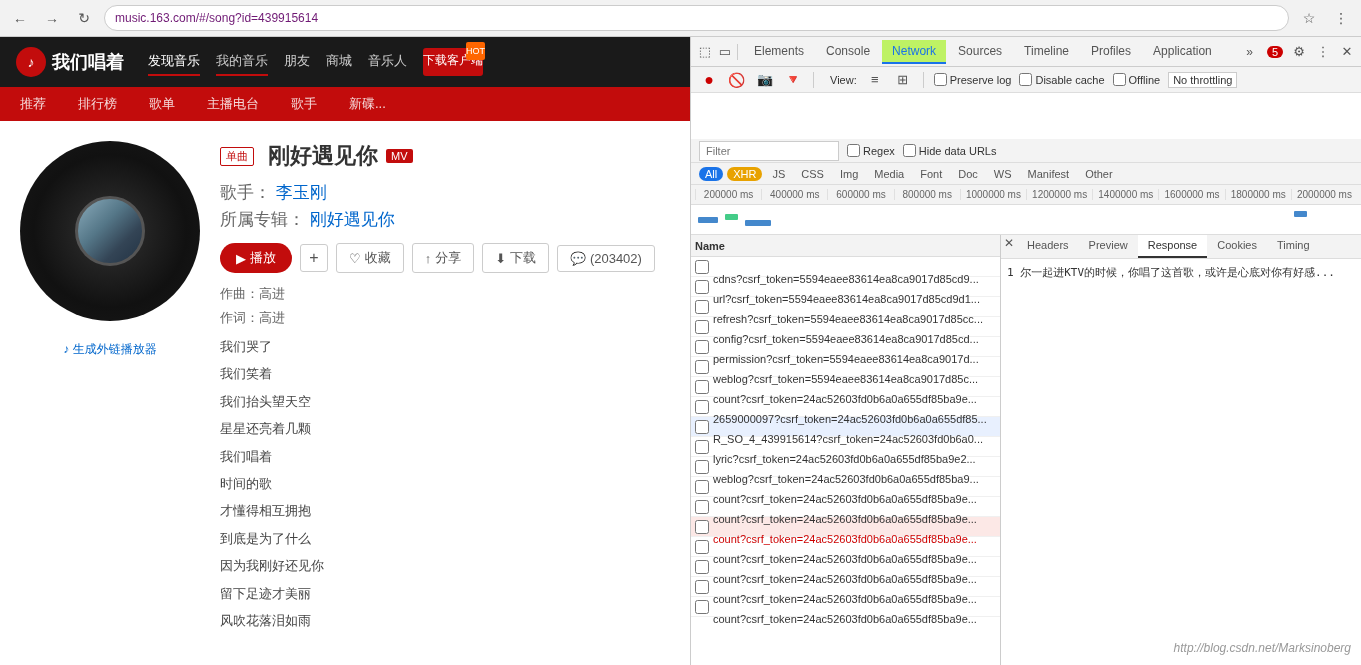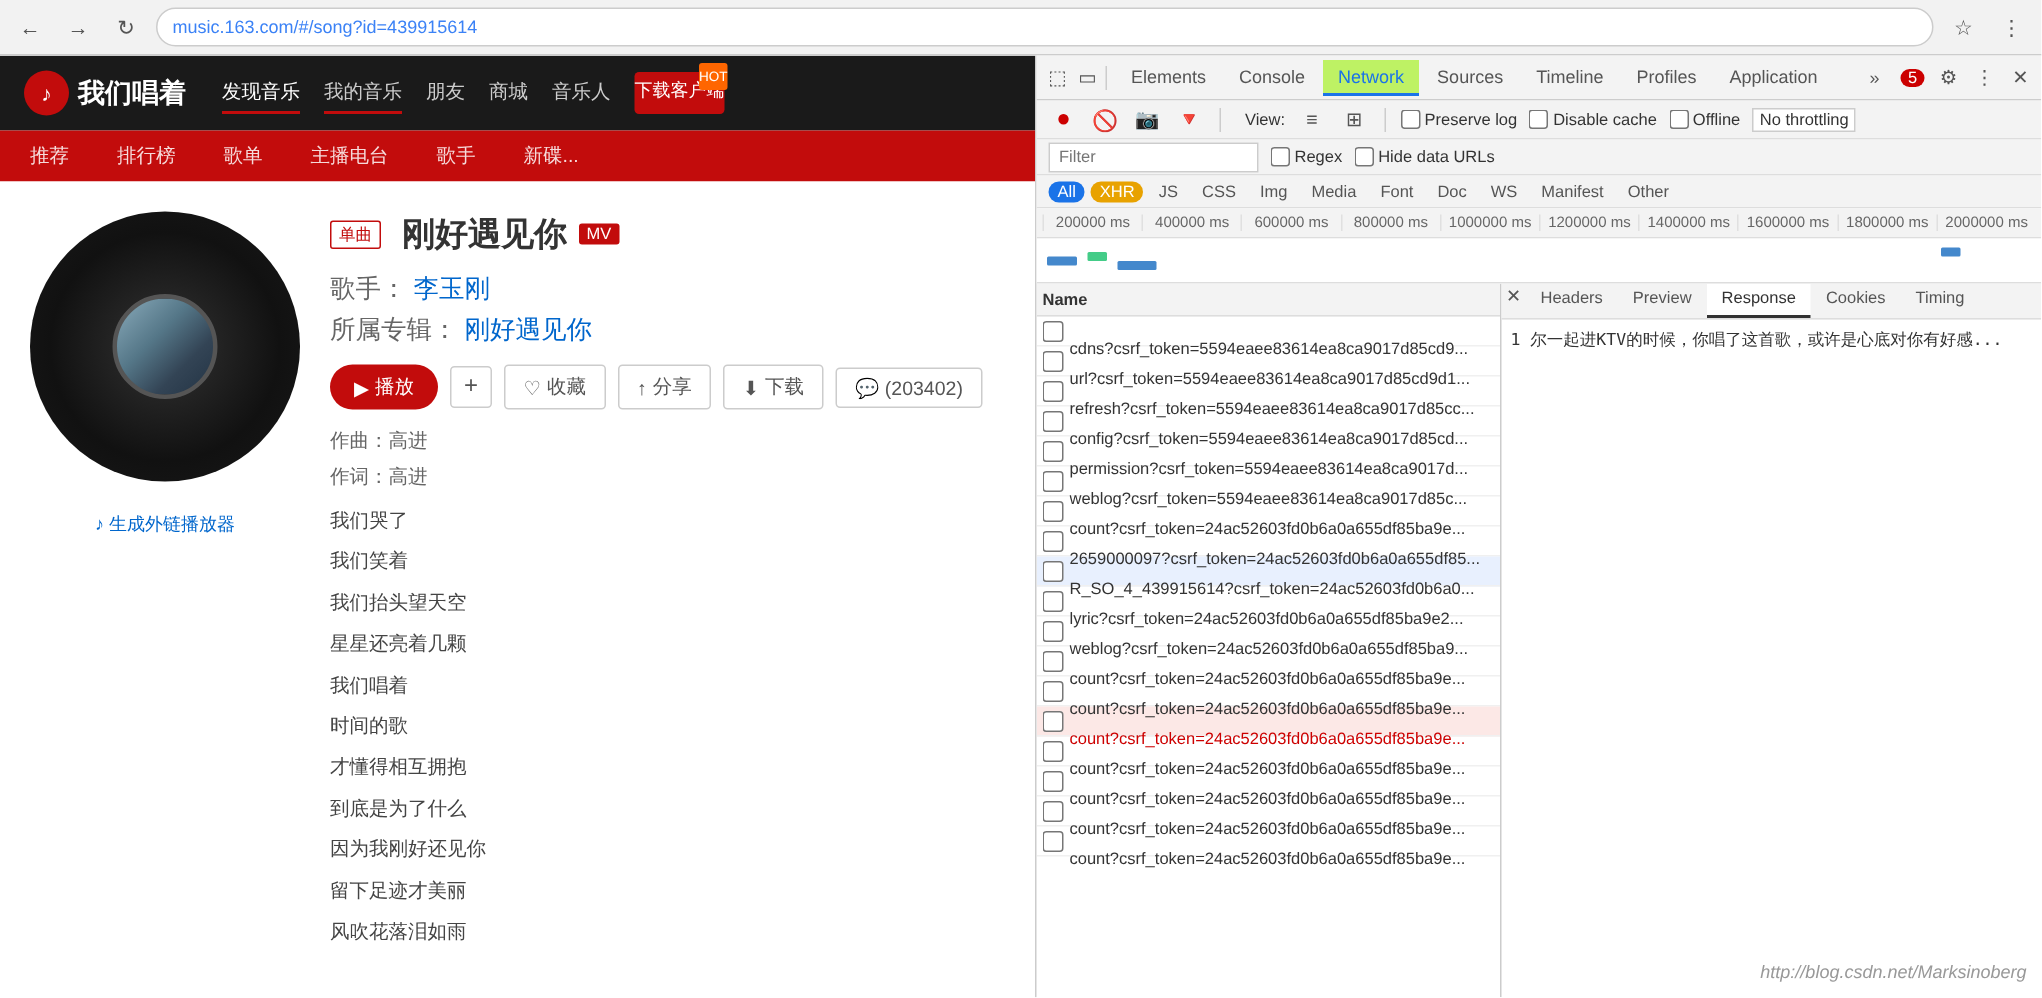--- a/index.html
+++ b/index.html
@@ -2,21 +2,21 @@
 <html><head>
   <meta charset="utf-8">
   <style>
     * { margin: 0; padding: 0; box-sizing: border-box; }
     body { font-family: Arial, sans-serif; font-size: 12px; width: 1361px; height: 665px; overflow: hidden; display: flex; flex-direction: column; }
 
     
     .browser-chrome { background: #f2f2f2; border-bottom: 1px solid #ccc; }
     .browser-toolbar { display: flex; align-items: center; padding: 4px 8px; gap: 8px; height: 36px; }
     .browser-nav-btn { width: 24px; height: 24px; border-radius: 50%; border: none; background: transparent; cursor: pointer; font-size: 14px; color: #555; display: flex; align-items: center; justify-content: center; }
-    .address-bar { flex: 1; height: 26px; border: 1px solid #ccc; border-radius: 13px; padding: 0 10px; font-size: 12px; background: white; outline: none; color: #3b82f6; }
+    .address-bar { flex: 1; height: 26px; border: 1px solid #ccc; border-radius: 13px; padding: 0 10px; font-size: 12px; background: white; outline: none; color: #701a75; }
     .browser-action-btn { width: 24px; height: 24px; border: none; background: transparent; cursor: pointer; font-size: 14px; color: #555; display: flex; align-items: center; justify-content: center; }
 
     
     .main-area { display: flex; flex: 1; overflow: hidden; }
 
     
     .music-site { width: 690px; flex-shrink: 0; background: #fff; overflow: hidden; }
     .music-header { background: #1a1a1a; height: 50px; display: flex; align-items: center; padding: 0 16px; gap: 24px; }
     .music-logo { color: #fff; font-size: 18px; font-weight: bold; display: flex; align-items: center; gap: 6px; }
     .music-logo-icon { width: 30px; height: 30px; background: #c20c0c; border-radius: 50%; display: flex; align-items: center; justify-content: center; color: white; font-size: 14px; font-weight: bold; }
@@ -258,21 +258,21 @@
         <input type="checkbox" style="">
         <span>Disable cache</span>
       </label>
       <label class="checkbox-label">
         <input type="checkbox" style="">
         <span>Offline</span>
       </label>
       <span style="color:#333;font-size:11px;cursor:pointer;border:1px solid #ccc;padding:1px 4px;background:white;">No throttling</span>
     </div>
 
-    <div class="network-toolbar" style="height:24px;">
+    <div class="network-toolbar" style="height:24px;margin-top:46px;">
       <input class="filter-input" type="text" placeholder="Filter" style="">
       <label class="checkbox-label">
         <input type="checkbox" style="">
         <span>Regex</span>
       </label>
       <label class="checkbox-label">
         <input type="checkbox" style="">
         <span>Hide data URLs</span>
       </label>
     </div>

